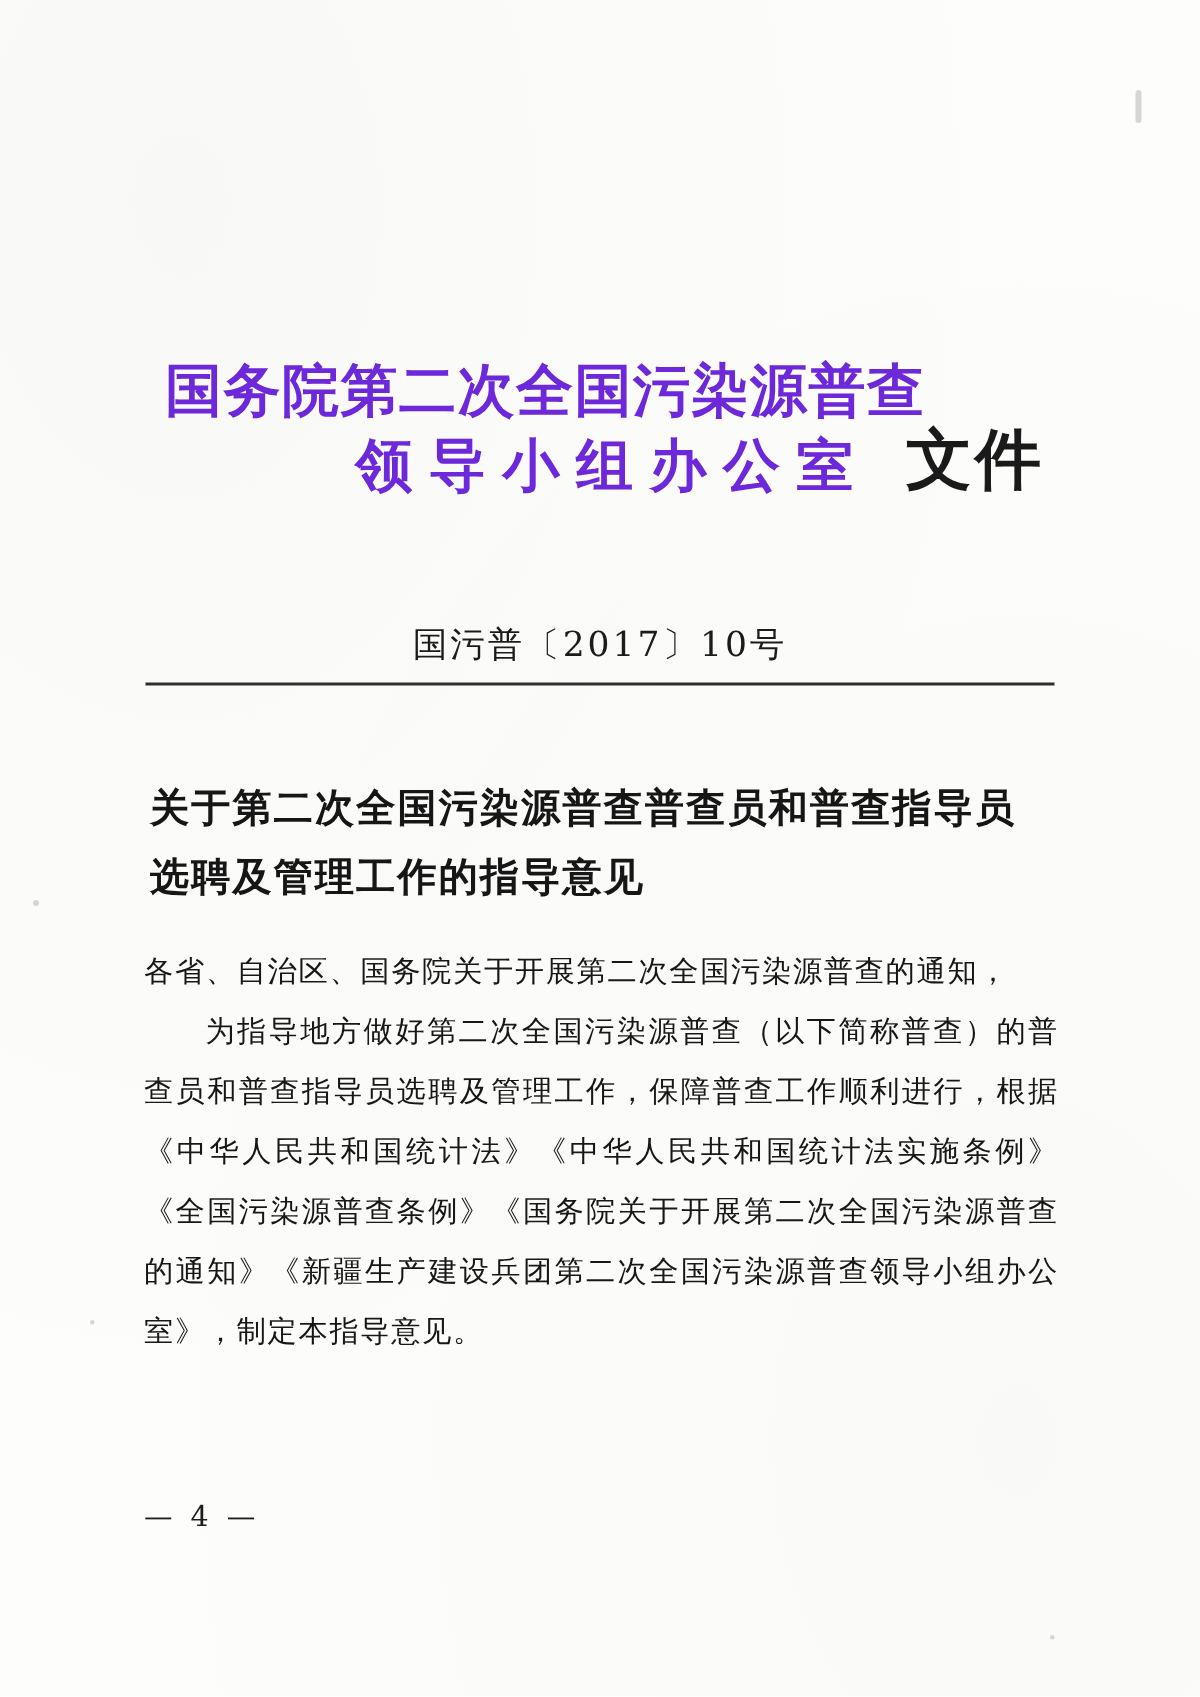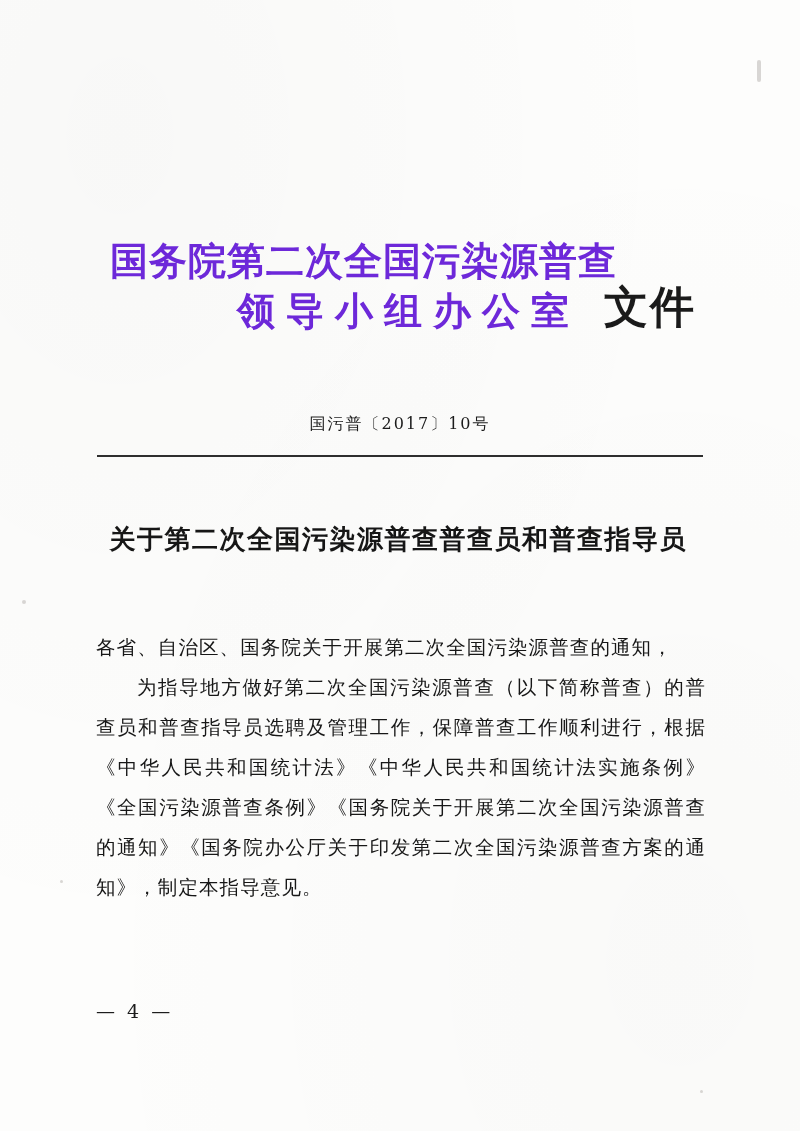--- a/index.html
+++ b/index.html
@@ -83,42 +83,42 @@
   }
 
   
   .doc-number {
     position: absolute;
     left: 0;
     top: 414px;
     width: 800px;
     text-align: center;
     font-family: "DejaVu Serif", "Liberation Serif", serif;
-    font-size: 16px;
+    font-size: 23px;
     letter-spacing: 2px;
     color: #1b1b1b;
   }
 
   
   .red-rule {
     position: absolute;
     left: 97px;
     top: 455px;
     width: 606px;
     height: 2px;
     background: #2e2e2e;
   }
 
   
   .title {
     position: absolute;
-    left: 87px;
+    left: 100px;
     top: 516px;
     width: 600px;
-    text-align: right;
+    text-align: left;
     font-family: "DejaVu Serif", "Liberation Serif", serif;
     font-weight: 700;
     font-size: 26px;
     line-height: 46px;
     letter-spacing: 1.5px;
     color: #161616;
   }
 
   
   .body-block {
@@ -170,22 +170,23 @@
     </div>
     <div class="mast-big">文件</div>
   </div>
 
   <div class="doc-number">国污普〔2017〕10号</div>
 
   <div class="red-rule"></div>
 
   <div class="title">
     <div>关于第二次全国污染源普查普查员和普查指导员</div>
+    <div>选聘及管理工作的指导意见</div>
   </div>
 
   <div class="body-block">
     <p>各省、自治区、国务院关于开展第二次全国污染源普查的通知，</p>
-    <p class="indent">为指导地方做好第二次全国污染源普查（以下简称普查）的普查员和普查指导员选聘及管理工作，保障普查工作顺利进行，根据《中华人民共和国统计法》《中华人民共和国统计法实施条例》《全国污染源普查条例》《国务院关于开展第二次全国污染源普查的通知》《国务院办公厅关于印发第二次全国污染源普查方案的通知》，制定本指导意见。</p>
+    <p class="indent">为指导地方做好第二次全国污染源普查（以下简称普查）的普查员和普查指导员选聘及管理工作，保障普查工作顺利进行，根据《中华人民共和国统计法》《中华人民共和国统计法实施条例》《全国污染源普查条例》《国务院关于开展第二次全国污染源普查的通知》《新疆生产建设兵团第二次全国污染源普查领导小组办公室》，制定本指导意见。</p>
   </div>
 
   <div class="page-number">— 4 —</div>
 
 </div>
 
 </body></html>

